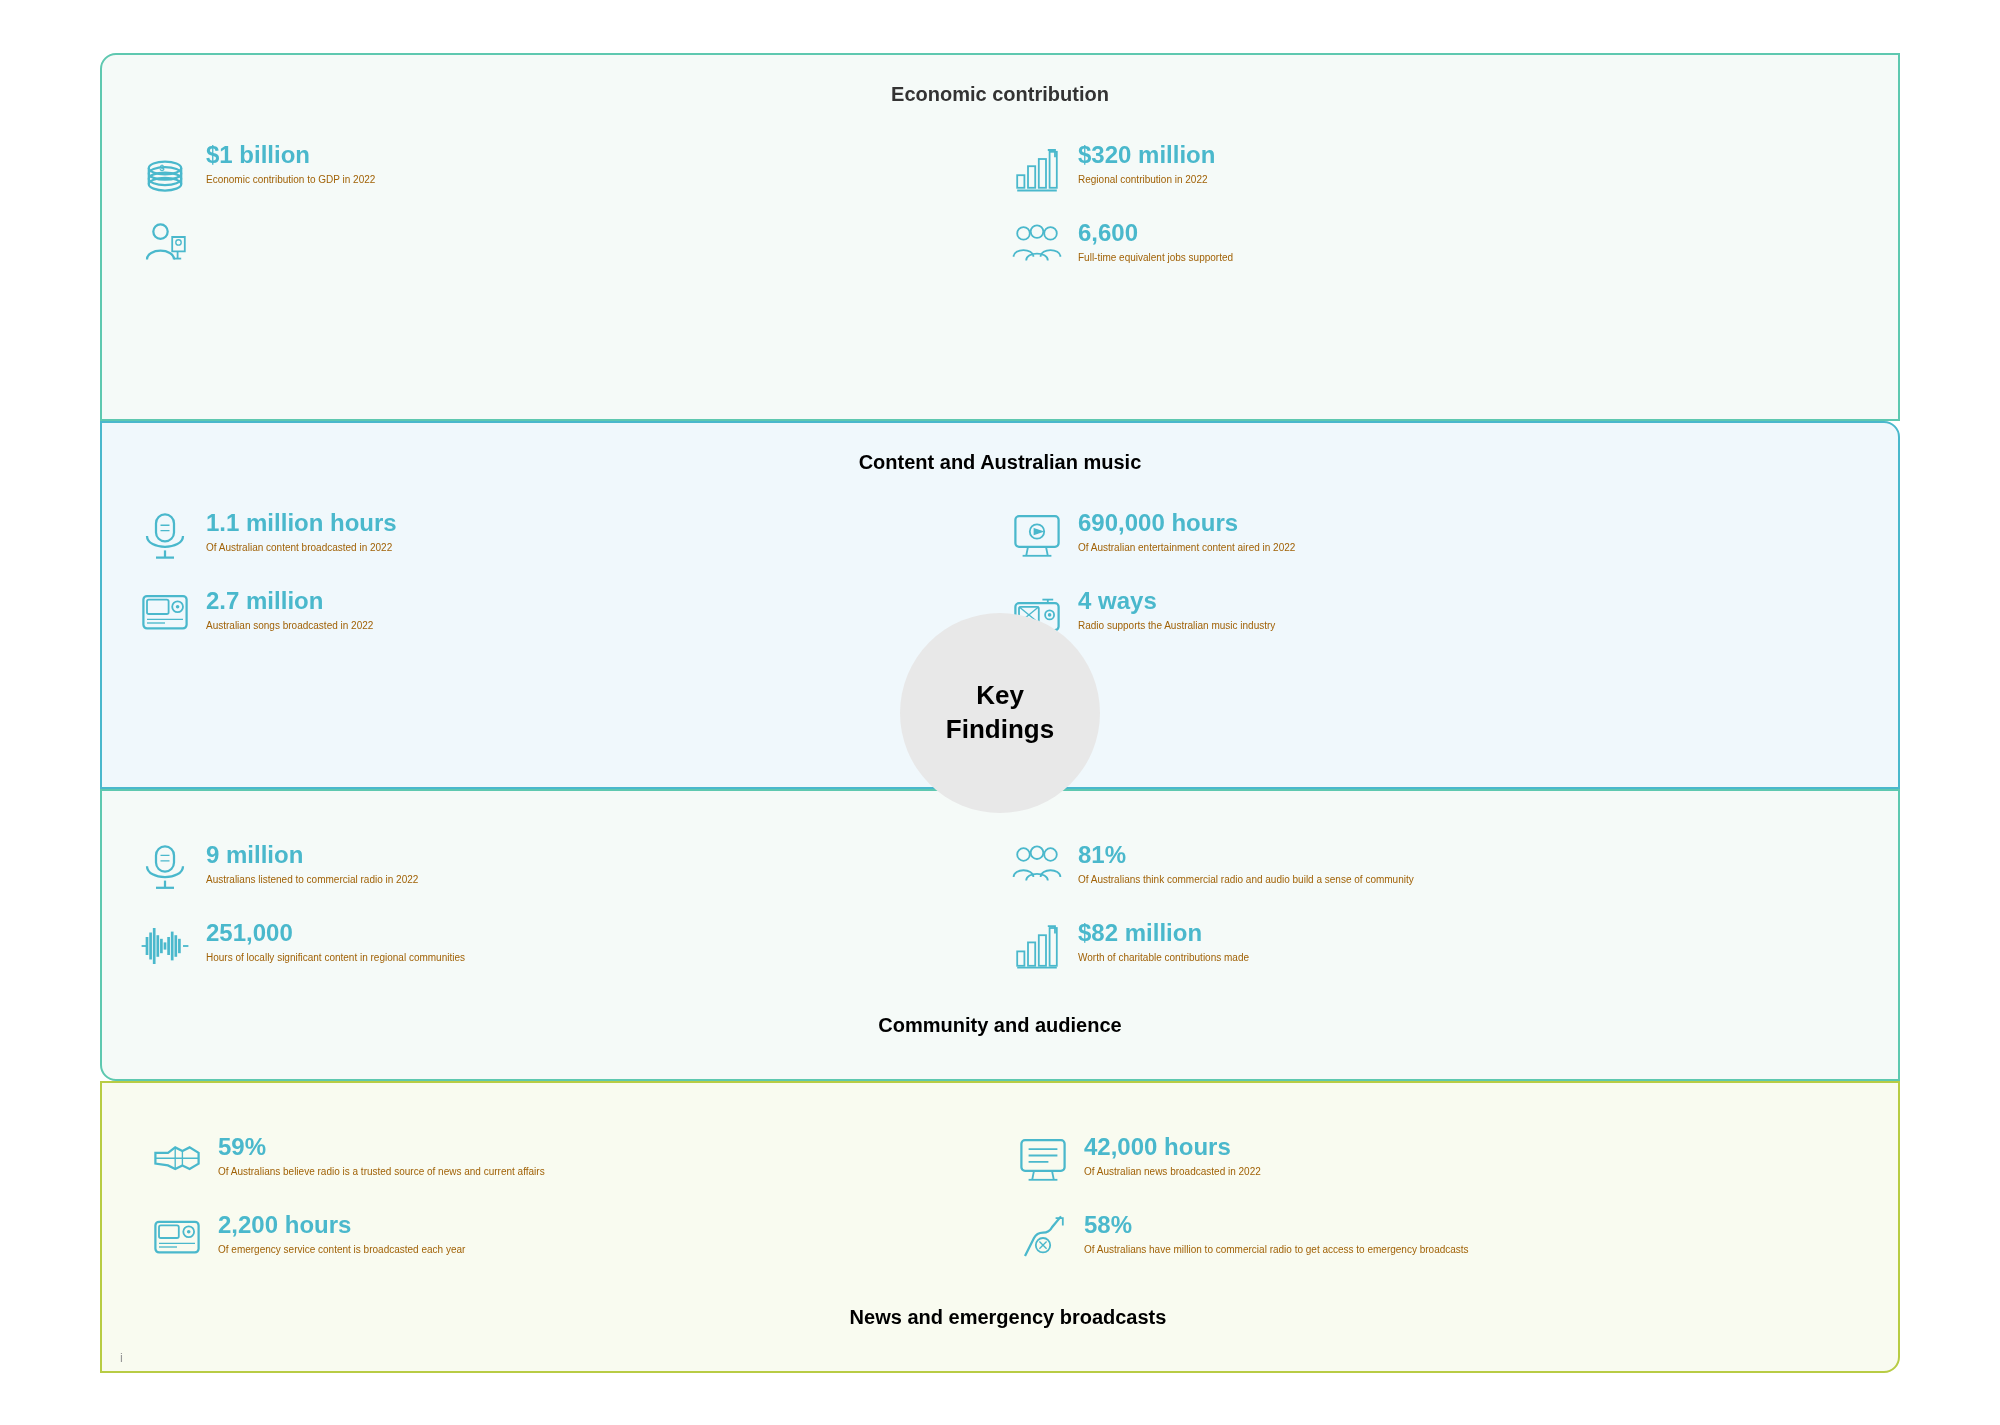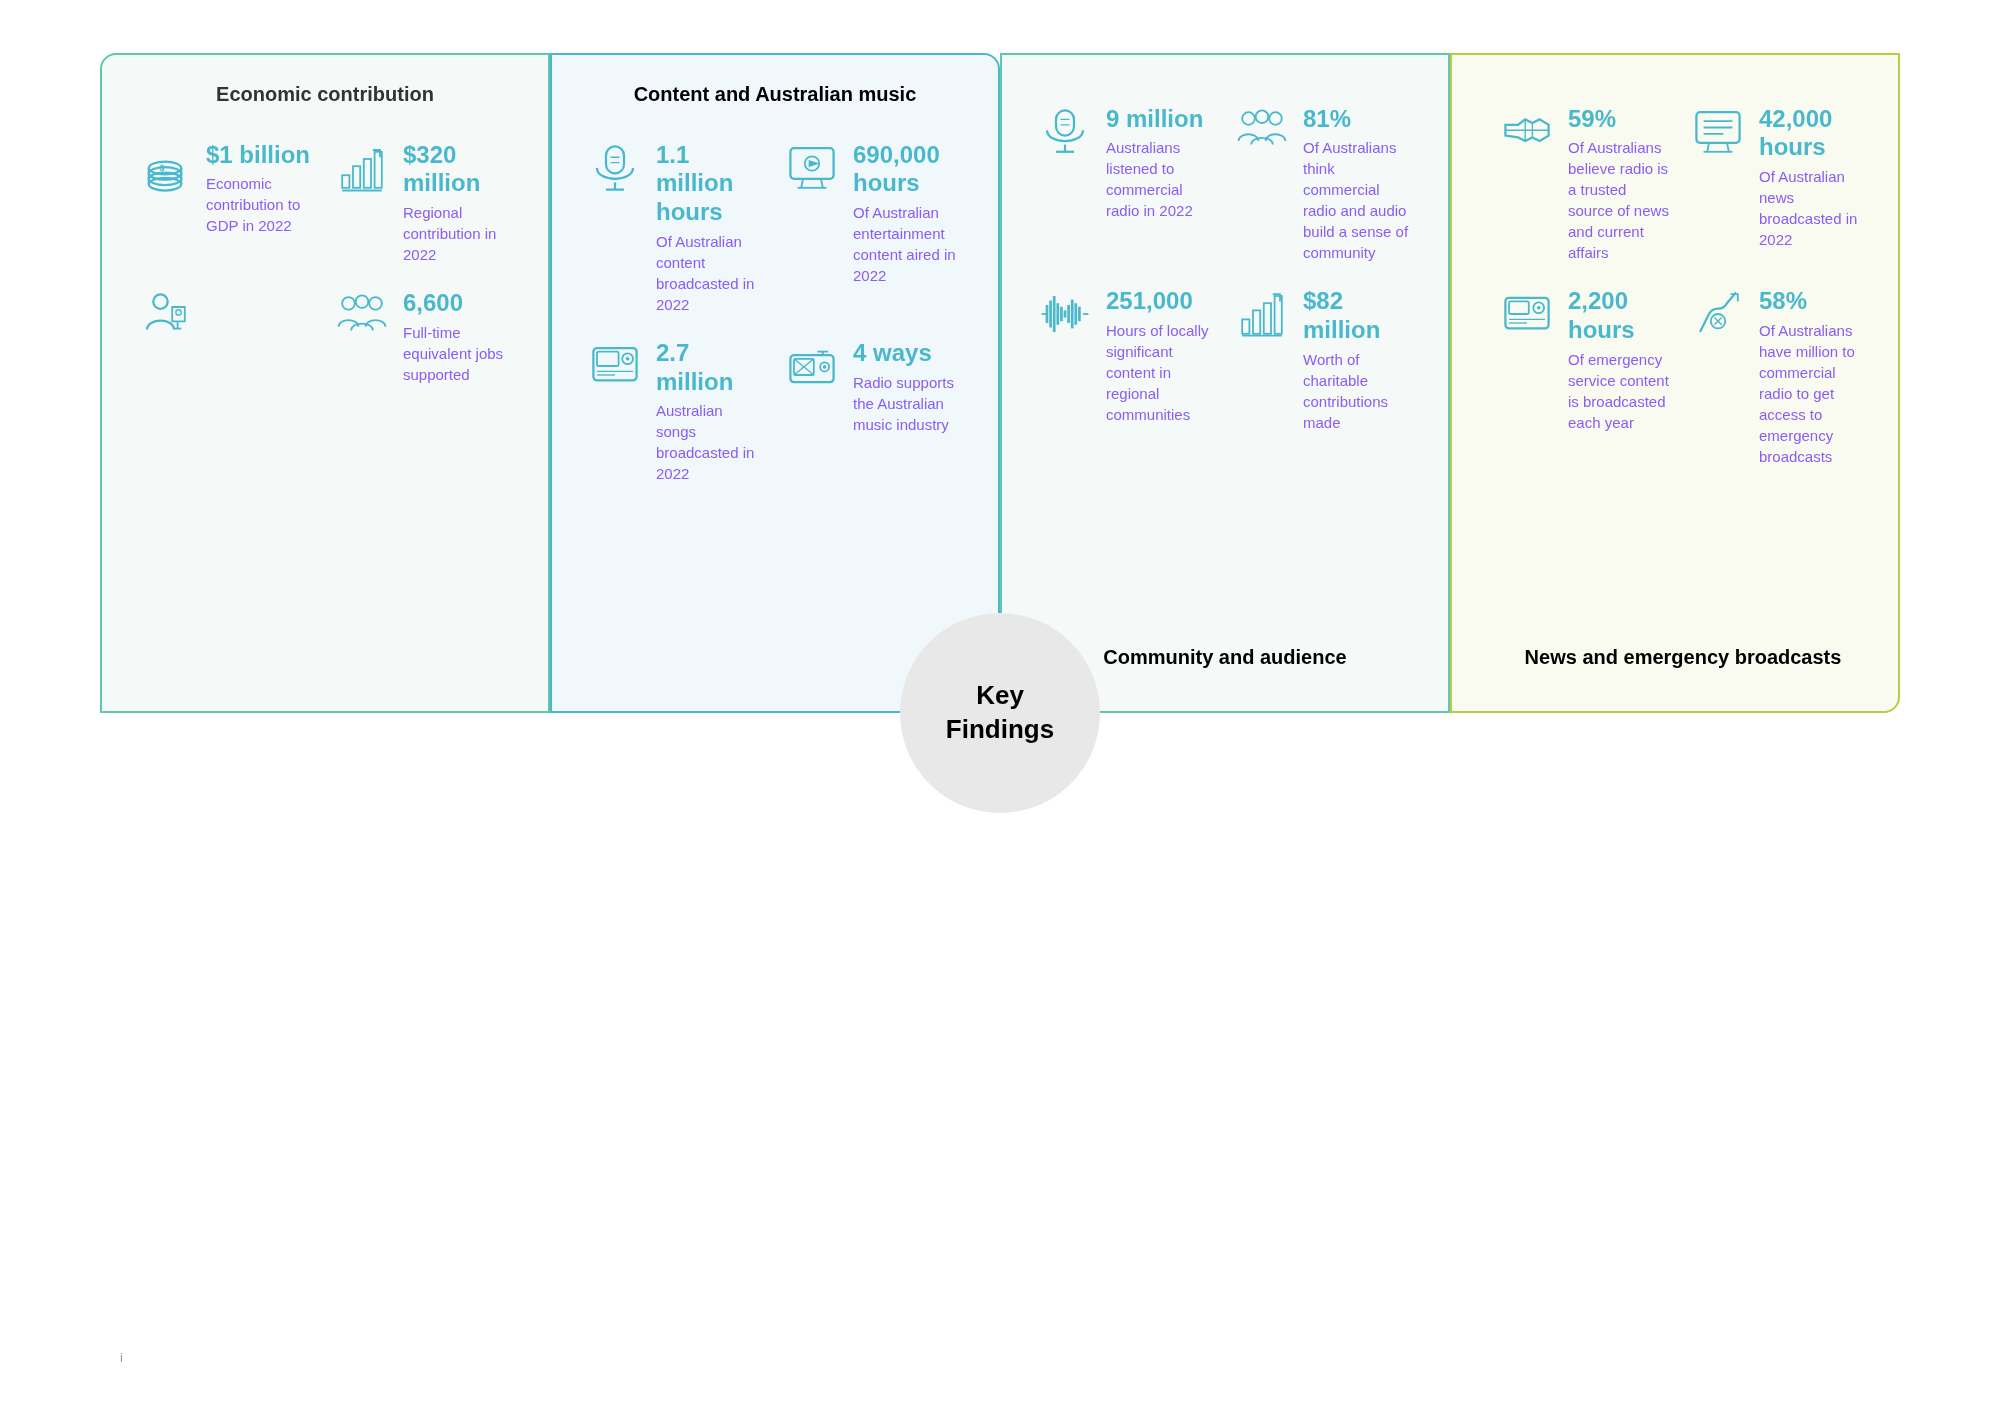--- a/index.html
+++ b/index.html
@@ -10,21 +10,21 @@
       height: 1425px;
       display: flex;
       align-items: center;
       justify-content: center;
     }
     .page {
       width: 1800px;
       height: 1320px;
       position: relative;
       display: grid;
-      grid-template-columns: 1fr 1fr 1fr 1fr;
+      grid-template-columns: 1fr;
       grid-template-rows: 1fr 1fr;
       gap: 0;
     }
 
     
     .center-circle {
       position: absolute;
       top: 50%;
       left: 50%;
       transform: translate(-50%, -50%);
@@ -121,22 +121,22 @@
     }
     .stat-text {}
     .stat-value {
       font-size: 24px;
       font-weight: bold;
       color: #4ab8cc;
       line-height: 1.2;
       margin-bottom: 4px;
     }
     .stat-desc {
-      font-size: 15px;
-      color: #8b5cf6;
+      font-size: 10px;
+      color: #a16207;
       line-height: 1.4;
     }
 
     .footer-note {
       position: absolute;
       bottom: 8px;
       left: 20px;
       font-size: 13px;
       color: #999;
     }

